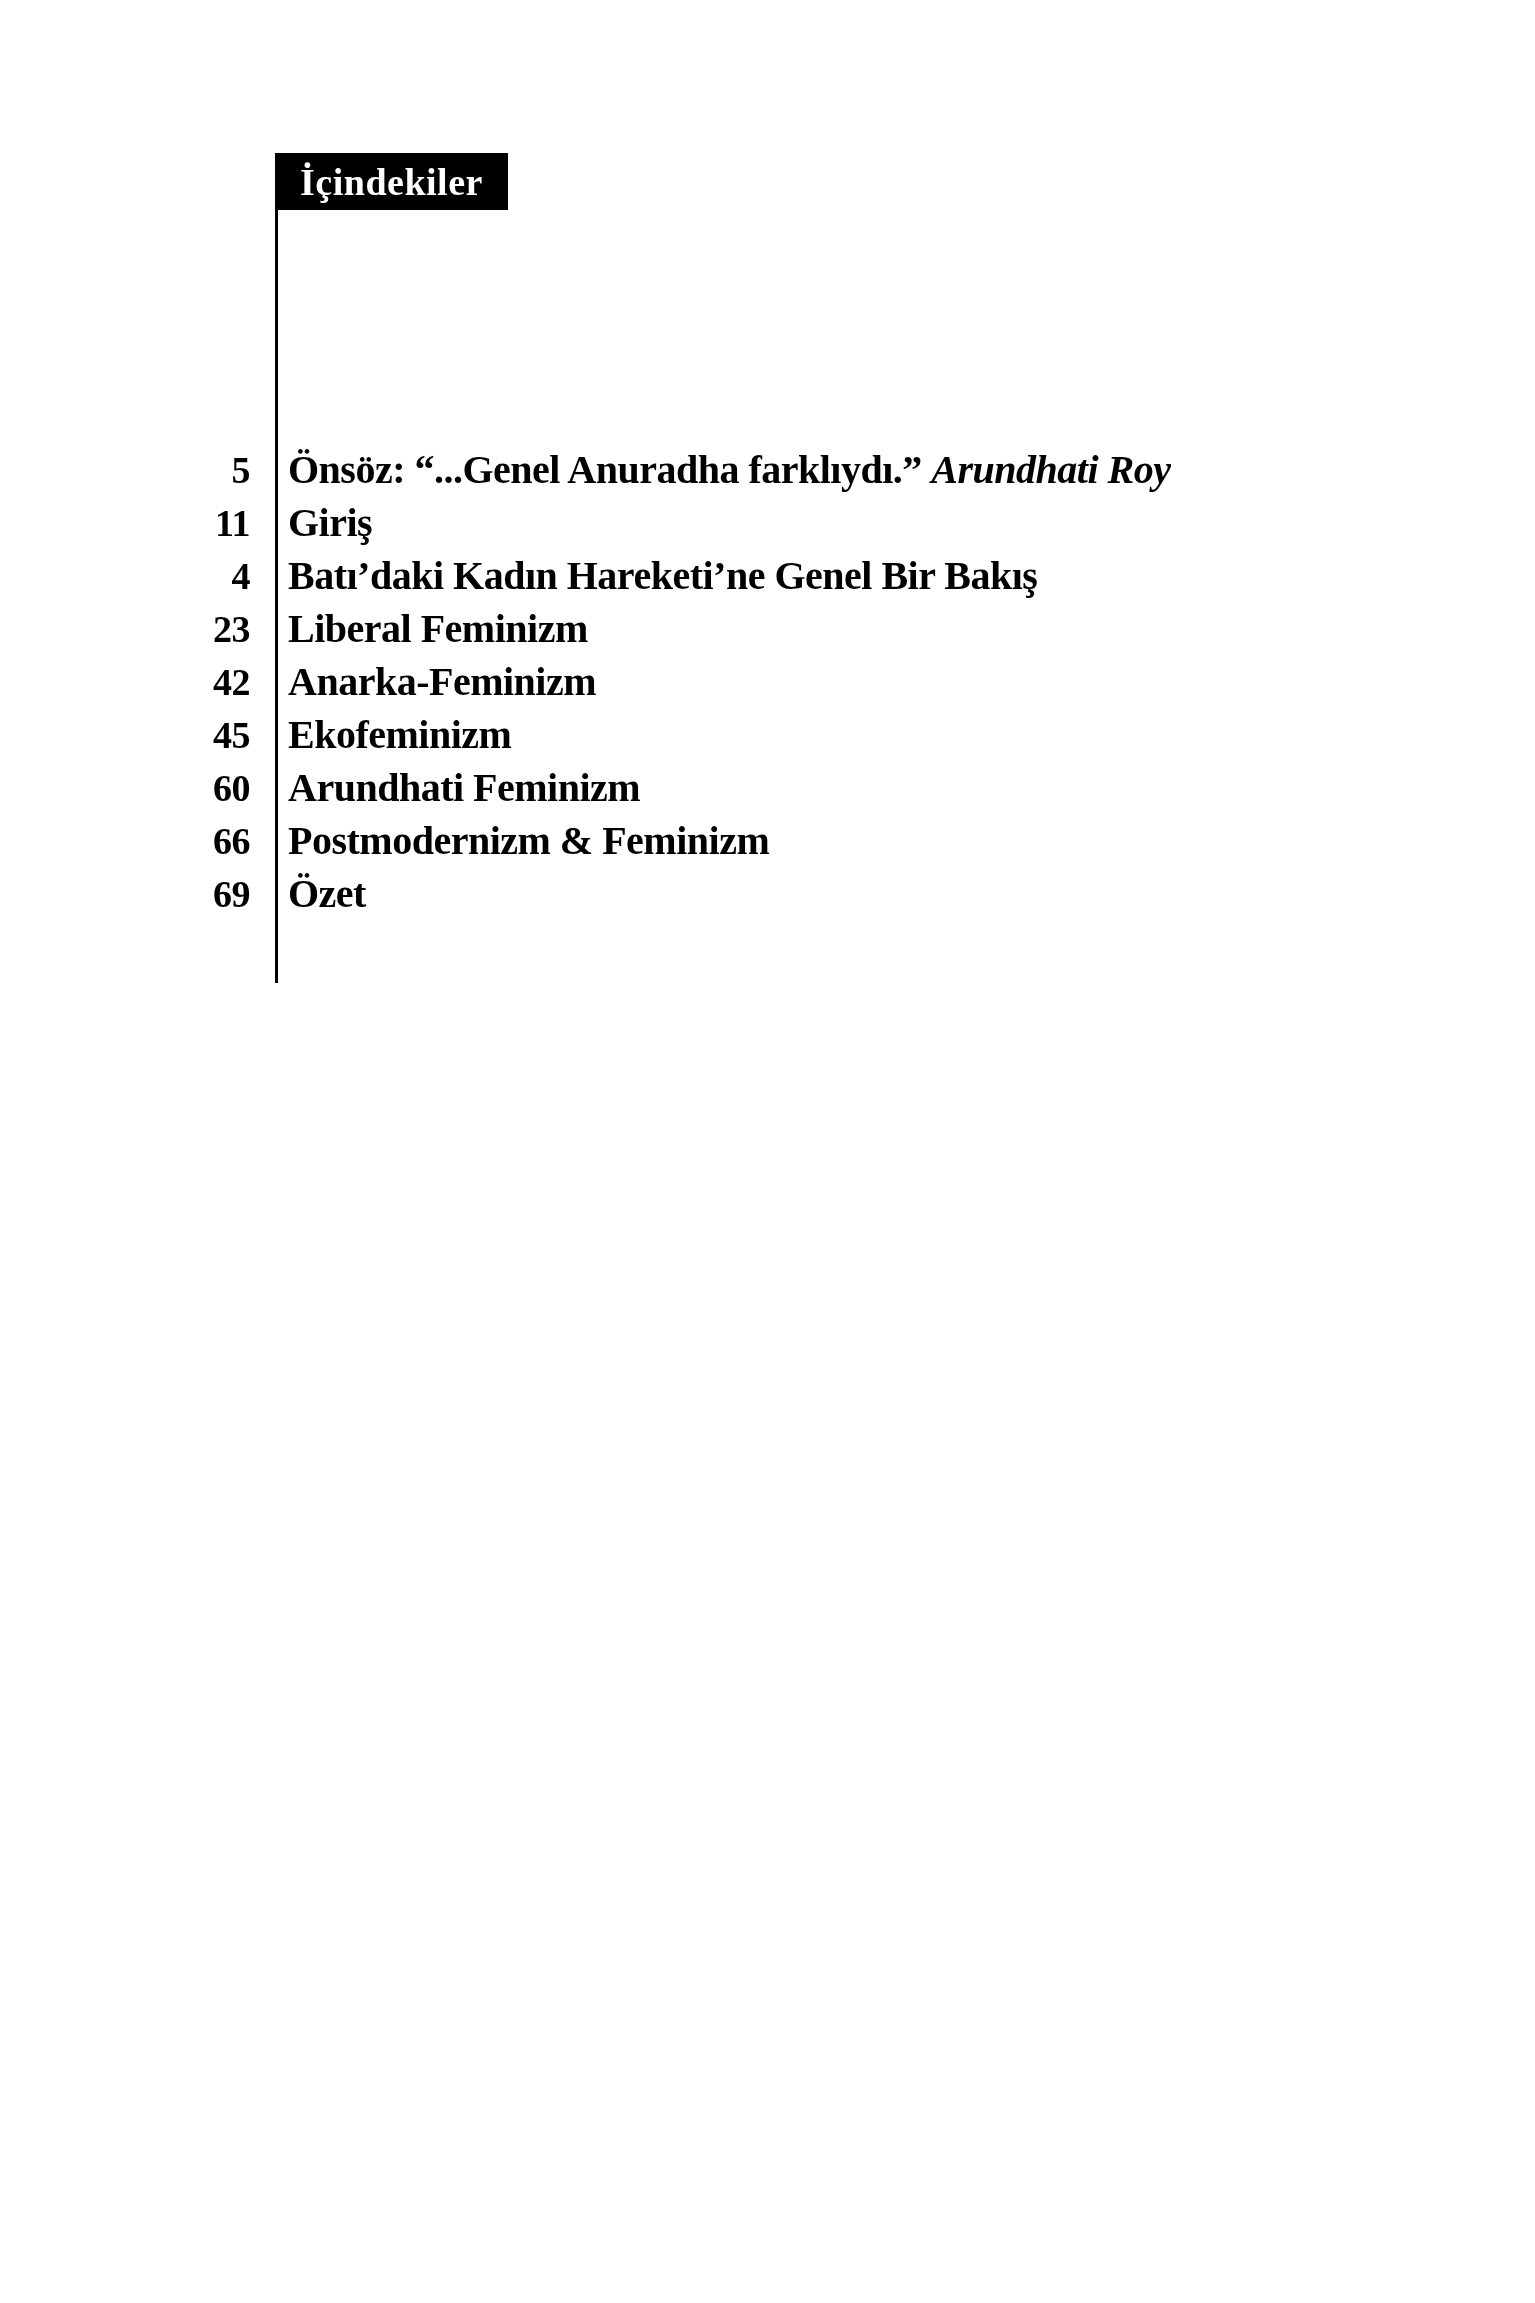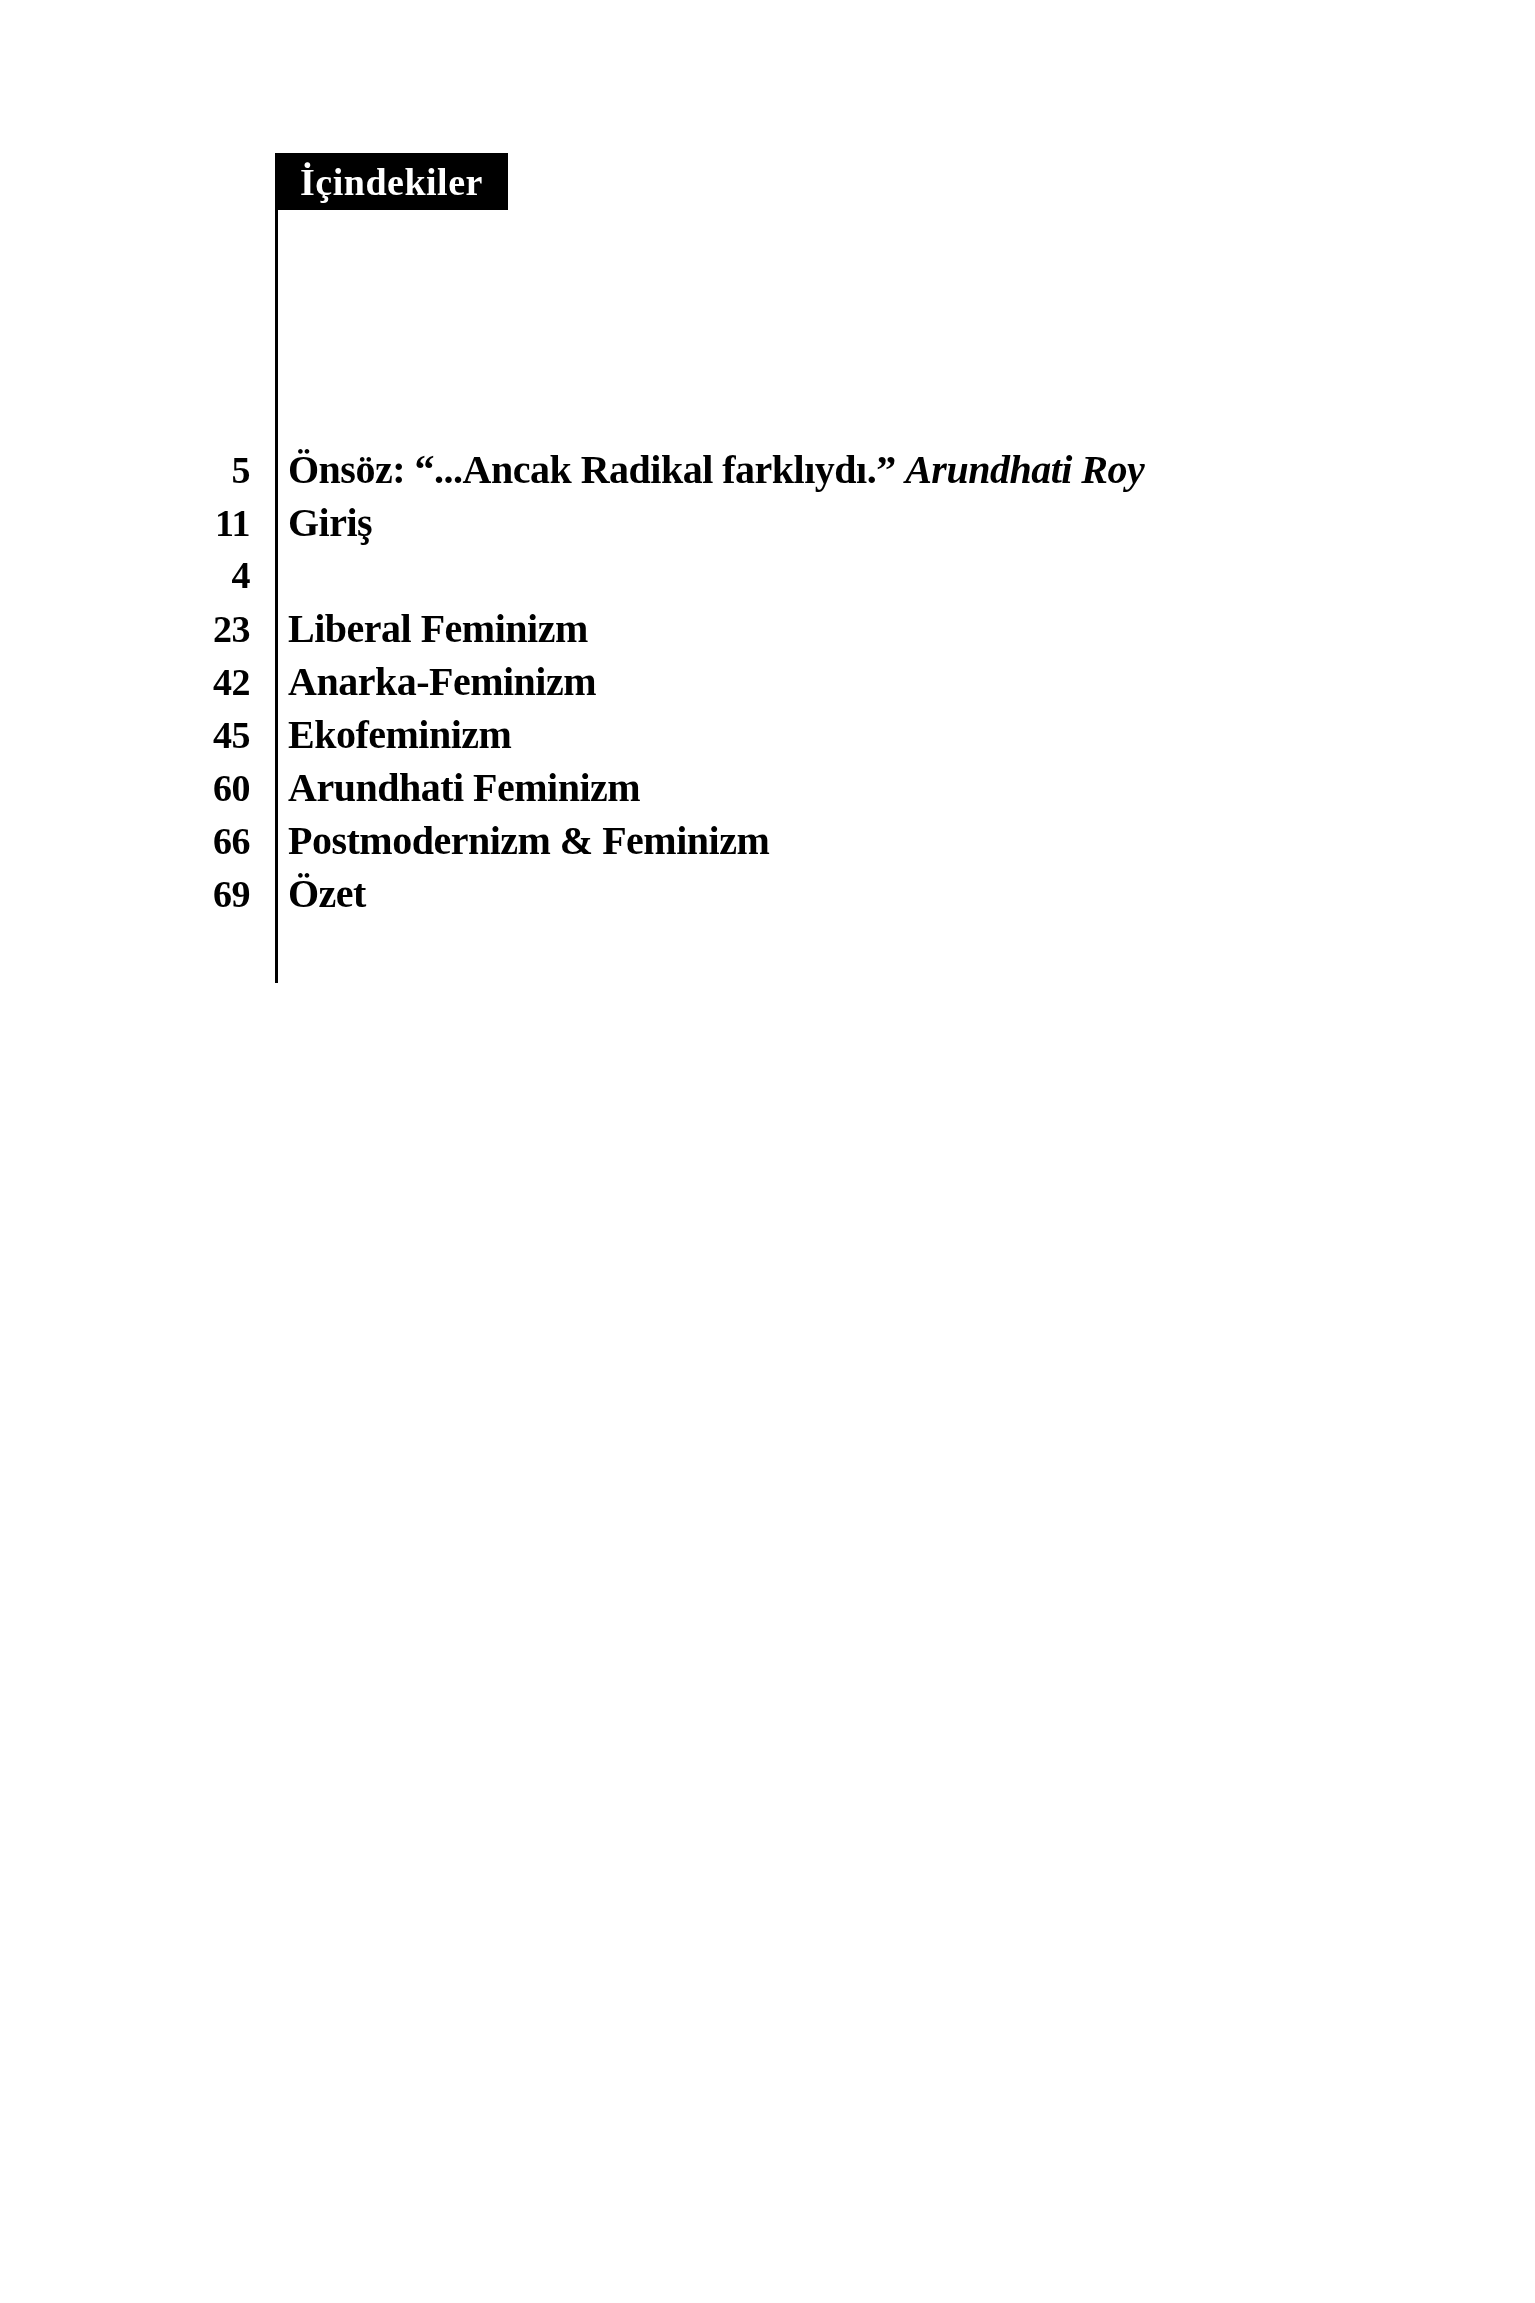--- a/index.html
+++ b/index.html
@@ -80,30 +80,31 @@
   <div class="title-box">
     <span>İçindekiler</span>
   </div>
 
   <div class="vline"></div>
 
   <div class="toc">
 
     <div class="row">
       <span class="num">5</span>
-      <span class="titlecell"><span>Önsöz: “...Ancak Radikal farklıydı.” </span><em>Arundhati Roy</em></span>
+      <span class="titlecell"><span>Önsöz: “...Genel Anuradha farklıydı.” </span><em>Arundhati Roy</em></span>
     </div>
 
     <div class="row">
       <span class="num">11</span>
       <span class="titlecell"><span>Giriş</span><em></em></span>
     </div>
 
     <div class="row">
       <span class="num">4</span>
+      <span class="titlecell"><span>Batı’daki Kadın Hareketi’ne Genel Bir Bakış</span><em></em></span>
     </div>
 
     <div class="row">
       <span class="num">23</span>
       <span class="titlecell"><span>Liberal Feminizm</span><em></em></span>
     </div>
 
 
     <div class="row">
       <span class="num">42</span>

